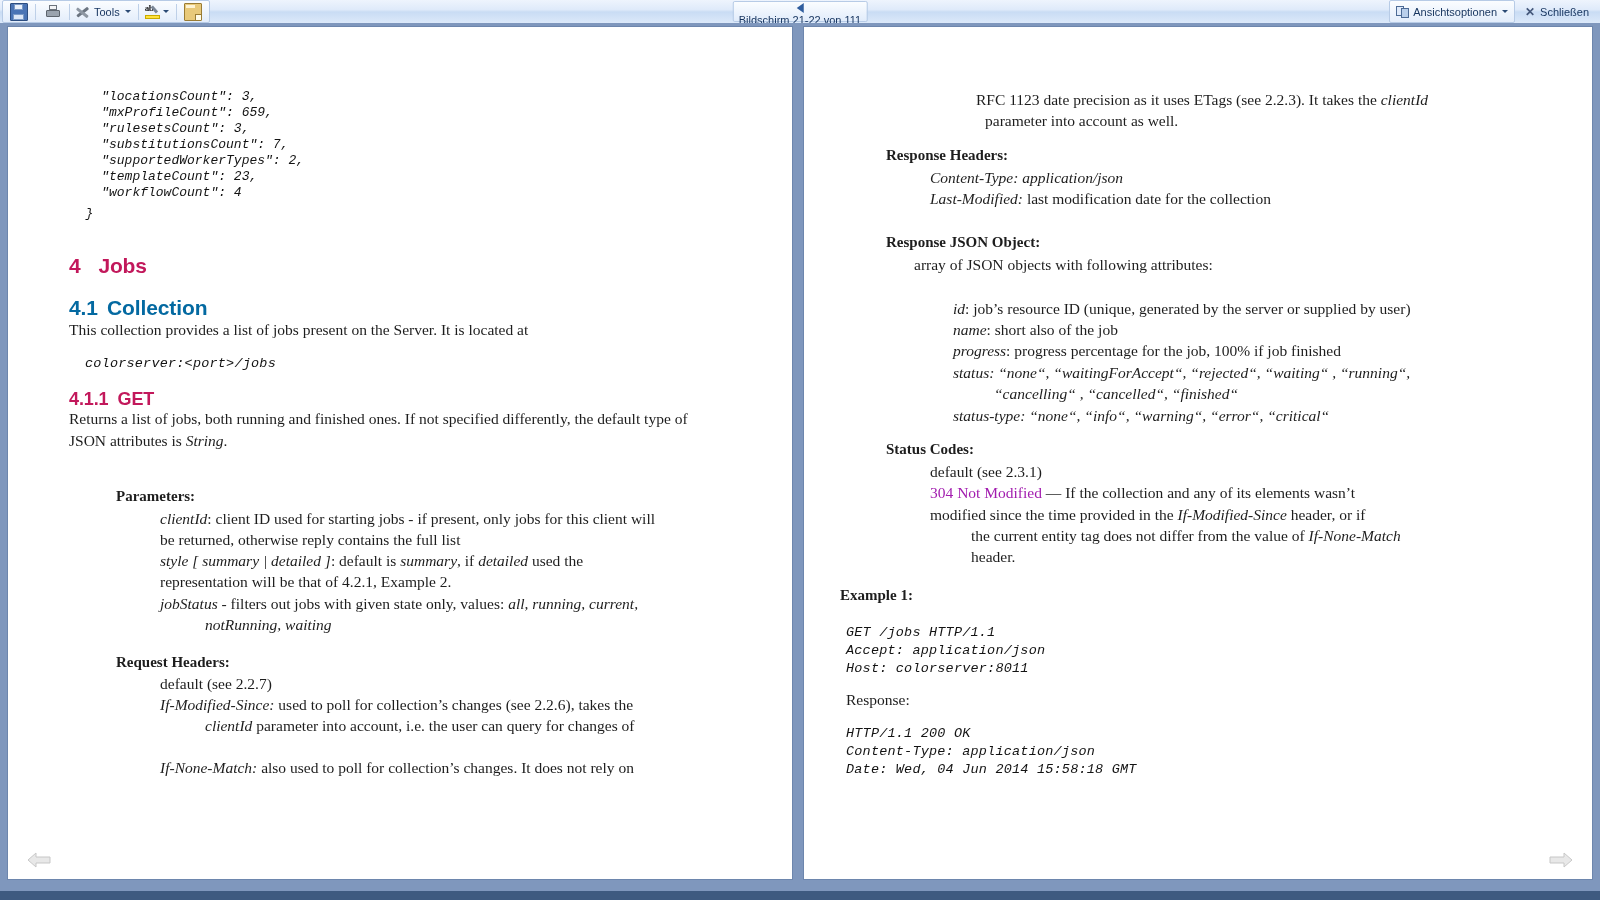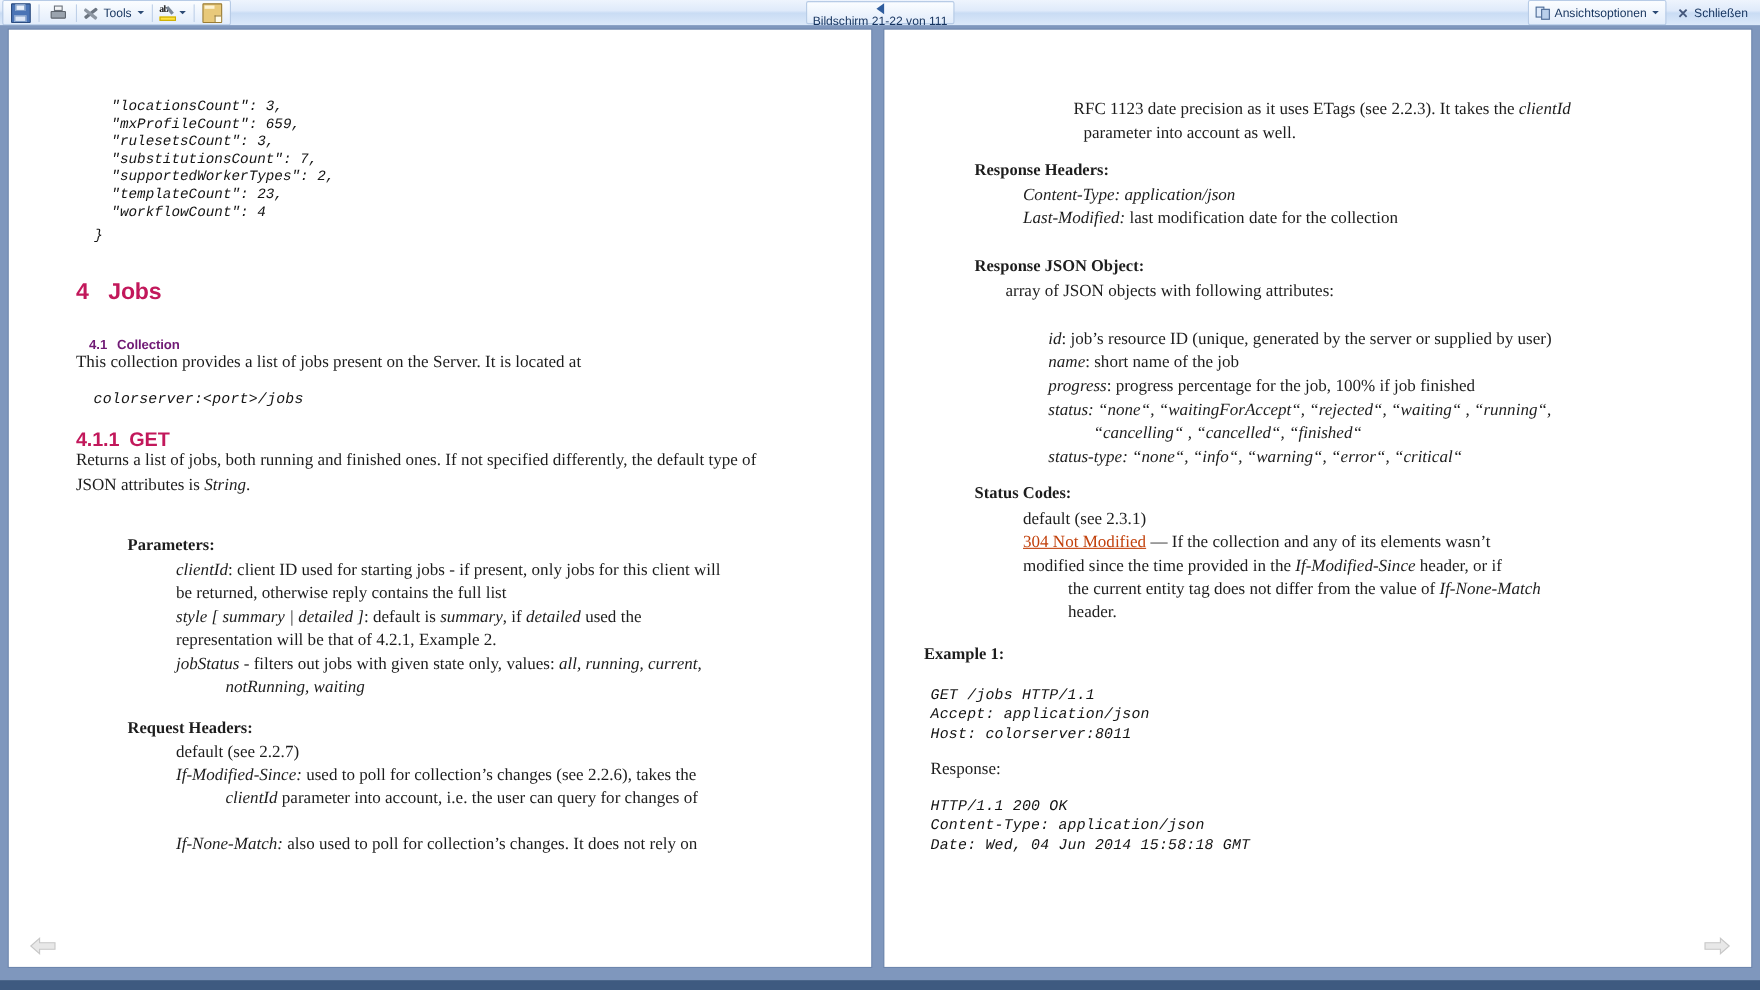--- a/index.html
+++ b/index.html
@@ -127,35 +127,35 @@
     color:#131313;
     letter-spacing:.2px;
   }
   h1.h-sec{
     font-family:"Liberation Sans",sans-serif;
     color:#c2185b;font-size:21px;font-weight:bold;
     margin:0;letter-spacing:-.2px;
   }
   h2.h-sub{
     font-family:"Liberation Sans",sans-serif;
-    color:#701a75;font-size:12px;font-weight:bold;
-    margin:12px;letter-spacing:-.1px;
+    color:#0369a1;font-size:21px;font-weight:bold;
+    margin:0;letter-spacing:-.1px;
   }
   h3.h-sss{
     font-family:"Liberation Sans",sans-serif;
     color:#c2185b;font-size:18px;font-weight:bold;
     margin:0;letter-spacing:-.1px;
   }
   .h-num{display:inline-block;}
   .h-gap1{display:inline-block;width:18px;}
   .h-gap2{display:inline-block;width:9px;}
   .bold-lbl{font-weight:bold;font-size:15px;font-family:"Liberation Serif",serif;}
   .it{font-style:italic;}
   .para{margin:0;}
-  .lnk{color:#c2410c;text-decoration:underline;}
+  .lnk{color:#a21caf;}
 
   .abs{position:absolute;}
 </style>
 </head>
 <body>
 
 <div class="toolbar">
 
   <div class="tb-left">
     <div class="tb-group">
@@ -277,21 +277,21 @@
       <div class="abs bold-lbl" style="left:82px;top:118px;">Response Headers:</div>
 
       <p class="abs para" style="left:126px;top:140px;width:640px;"><span class="it">Content-Type</span><span class="it">: application/json</span></p>
       <p class="abs para" style="left:126px;top:161px;width:640px;"><span class="it">Last-Modified:</span><span> last modification date for the collection</span></p>
 
       <div class="abs bold-lbl" style="left:82px;top:205px;">Response JSON Object:</div>
 
       <p class="abs para" style="left:110px;top:227px;width:640px;">array of JSON objects with following attributes:</p>
 
       <p class="abs para" style="left:149px;top:271px;width:660px;"><span class="it">id</span><span>: job’s resource ID (unique, generated by the server or supplied by user)</span></p>
-      <p class="abs para" style="left:149px;top:292px;width:640px;"><span class="it">name</span><span>:  short name of the job</span></p>
+      <p class="abs para" style="left:149px;top:292px;width:640px;"><span class="it">name</span><span>:  short also of the job</span></p>
       <p class="abs para" style="left:149px;top:313px;width:640px;"><span class="it">progress</span><span>:  progress percentage for the job, 100% if job finished</span></p>
       <p class="abs para" style="left:149px;top:335px;width:640px;"><span class="it">status</span><span class="it">:  “none“, “waitingForAccept“, “rejected“, “waiting“ , “running“,</span></p>
       <p class="abs para it" style="left:190px;top:356px;width:640px;">“cancelling“ , “cancelled“, “finished“</p>
       <p class="abs para" style="left:149px;top:378px;width:640px;"><span class="it">status-type</span><span class="it">: “none“, “info“, “warning“, “error“, “critical“</span></p>
 
       <div class="abs bold-lbl" style="left:82px;top:412px;">Status Codes:</div>
 
       <p class="abs para" style="left:126px;top:434px;">default (see 2.3.1)</p>
       <p class="abs para" style="left:126px;top:455px;width:640px;"><a class="lnk">304 Not Modified</a><span> — If the collection and any of its elements wasn’t</span></p>
       <p class="abs para" style="left:126px;top:477px;width:640px;"><span>modified since the time provided in the </span><span class="it">If-Modified-Since</span><span> header, or if</span></p>

